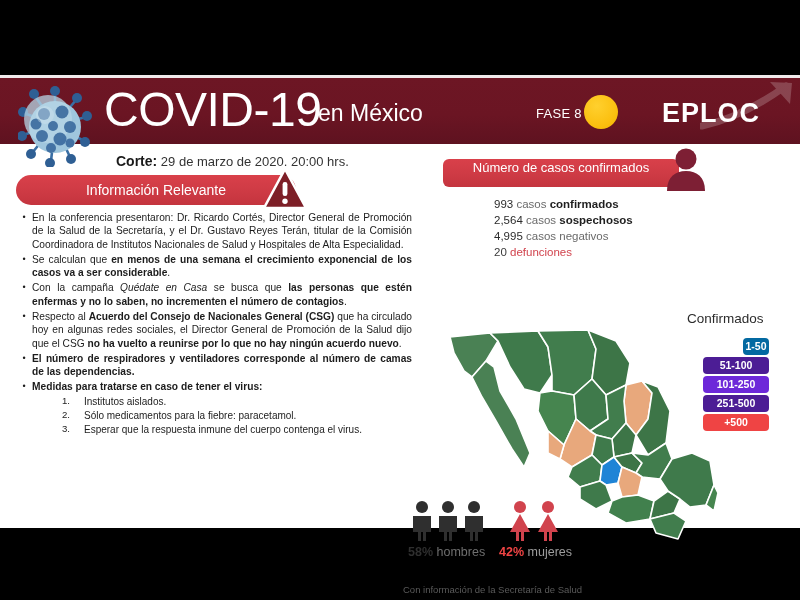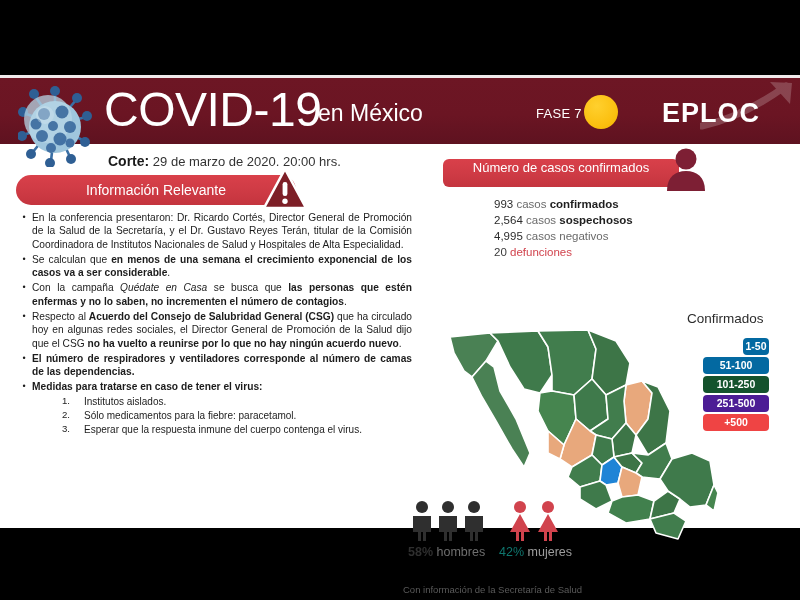--- a/index.html
+++ b/index.html
@@ -71,21 +71,21 @@
     opacity: .20;
   }
   .brand-text {
     position: absolute; left: 662px; top: 20px;
     font-size: 27px; font-weight: bold; color: #ffffff;
     letter-spacing: 1px;
   }
 
   
   .corte {
-    position: absolute; left: 108px; top: 78px;
+    position: absolute; left: 116px; top: 78px;
     font-size: 13px; color: #2a2a2a;
   }
   .corte b { font-weight: bold; color: #1a1a1a; font-size: 14px;}
   .corte span { color: #333; }
 
   
   .info-banner {
     position: absolute; left: 16px; top: 100px;
     width: 280px; height: 30px;
     background: linear-gradient(180deg,#d9404a 0%, #cf3b45 50%, #c4343e 100%);
@@ -168,21 +168,21 @@
 
   
   .gender { position: absolute; left: 410px; top: 424px; width: 180px; }
   .gender-icons { position: relative; height: 42px; }
   .gender-labels {
     position: absolute; left: 408px; top: 470px;
     font-size: 12.5px;
   }
   .g-pct-m { font-weight: bold; color: #2f2f2f; }
   .g-lbl-m { color: #6f6f6f; }
-  .g-pct-f { font-weight: normal; color: #0f766e; }
+  .g-pct-f { font-weight: bold; color: #ef4444; }
   .g-lbl-f { color: #9d9d9d; }
 
   .source {
     position: absolute; left: 403px; top: 509px;
     font-size: 9.5px; color: #5a5a5a;
   }
 </style>
 </head>
 <body>
 
@@ -197,21 +197,21 @@
     <div class="header-band">
 
       <svg class="brand-arrow" viewBox="0 0 96 50">
         <path d="M2 46 C30 40 58 26 86 6" stroke="#ffffff" stroke-width="7" fill="none" stroke-linecap="round"></path>
         <path d="M70 2 L92 3 L90 24 Z" fill="#ffffff"></path>
       </svg>
 
       <div class="title-main">COVID-19</div>
       <div class="title-sub">en México</div>
 
-      <div class="fase-label">FASE 7</div>
+      <div class="fase-label">FASE 8</div>
       <div class="fase-dot"></div>
 
       <div class="brand-text">EPLOC</div>
     </div>
 
     <svg class="virus-icon" viewBox="0 0 74 86">
       <g fill="#2f5f94">
         <g stroke="#3a6fa5" stroke-width="2.6" stroke-linecap="round">
           <line x1="37" y1="44" x2="37" y2="12"></line>
             <line x1="37" y1="44" x2="58" y2="19"></line>
@@ -273,21 +273,21 @@
         <div class="bullet-row">
           <div class="bullet-dot">•</div>
           <div class="bullet-text"><span>Se calculan que </span><b>en menos de una semana el crecimiento exponencial de los casos va a ser considerable</b><span>.</span></div>
         </div>
         <div class="bullet-row">
           <div class="bullet-dot">•</div>
           <div class="bullet-text"><span>Con la campaña </span><i>Quédate en Casa</i><span> se busca que </span><b>las personas que estén enfermas y no lo saben, no incrementen el número de contagios</b><span>.</span></div>
         </div>
         <div class="bullet-row">
           <div class="bullet-dot">•</div>
-          <div class="bullet-text"><span>Respecto al </span><b>Acuerdo del Consejo de Salubridad General (CSG)</b><span> que ha circulado hoy en algunas redes sociales, el Director General de Promoción de la Salud dijo que el CSG </span><b>no ha vuelto a reunirse por lo que no hay ningún acuerdo nuevo</b><span>.</span></div>
+          <div class="bullet-text"><span>Respecto al </span><b>Acuerdo del Consejo de Nacionales General (CSG)</b><span> que ha circulado hoy en algunas redes sociales, el Director General de Promoción de la Salud dijo que el CSG </span><b>no ha vuelto a reunirse por lo que no hay ningún acuerdo nuevo</b><span>.</span></div>
         </div>
         <div class="bullet-row">
           <div class="bullet-dot">•</div>
           <div class="bullet-text"><b>El número de respiradores y ventiladores corresponde al número de camas de las dependencias.</b></div>
         </div>
         <div class="bullet-row">
           <div class="bullet-dot">•</div>
           <div class="bullet-text"><b>Medidas para tratarse en caso de tener el virus:</b></div>
         </div>
         <div class="sublist">
@@ -317,22 +317,22 @@
     <div class="stats">
         <div><span class="num">993 </span><span class="lbl-plain">casos </span><span class="lbl-strong">confirmados</span></div>
         <div><span class="num">2,564 </span><span class="lbl-plain">casos </span><span class="lbl-strong">sospechosos</span></div>
         <div><span class="num">4,995 </span><span class="lbl-plain">casos </span><span class="lbl-plain">negativos</span></div>
         <div><span class="death-num">20 </span><span class="death">defunciones</span></div>
       </div>
 
     <div class="legend-title">Confirmados</div>
     <div class="legend">
         <div class="legend-item" style="background: #0369a1; margin-left: 40px;">1-50</div>
-        <div class="legend-item" style="background: #0369a1;">51-100</div>
-        <div class="legend-item" style="background: #14532d;">101-250</div>
+        <div class="legend-item" style="background: #4c1d95;">51-100</div>
+        <div class="legend-item" style="background: #6d28d9;">101-250</div>
         <div class="legend-item" style="background: #4c1d95;">251-500</div>
         <div class="legend-item" style="background: #ef4444;">+500</div>
       </div>
 
     <svg class="map" viewBox="0 0 300 240">
       <g stroke="#ffffff" stroke-width="1.6" stroke-linejoin="round">
 
         <path d="M30 10 L70 6 L78 14 L66 34 L52 50 L44 44 L34 26 Z" fill="#4a8154"></path>
 
         <path d="M52 50 L66 34 L74 40 L80 64 L96 92 L110 126 L104 140 L92 122 L76 94 L62 70 Z" fill="#4a8154"></path>

